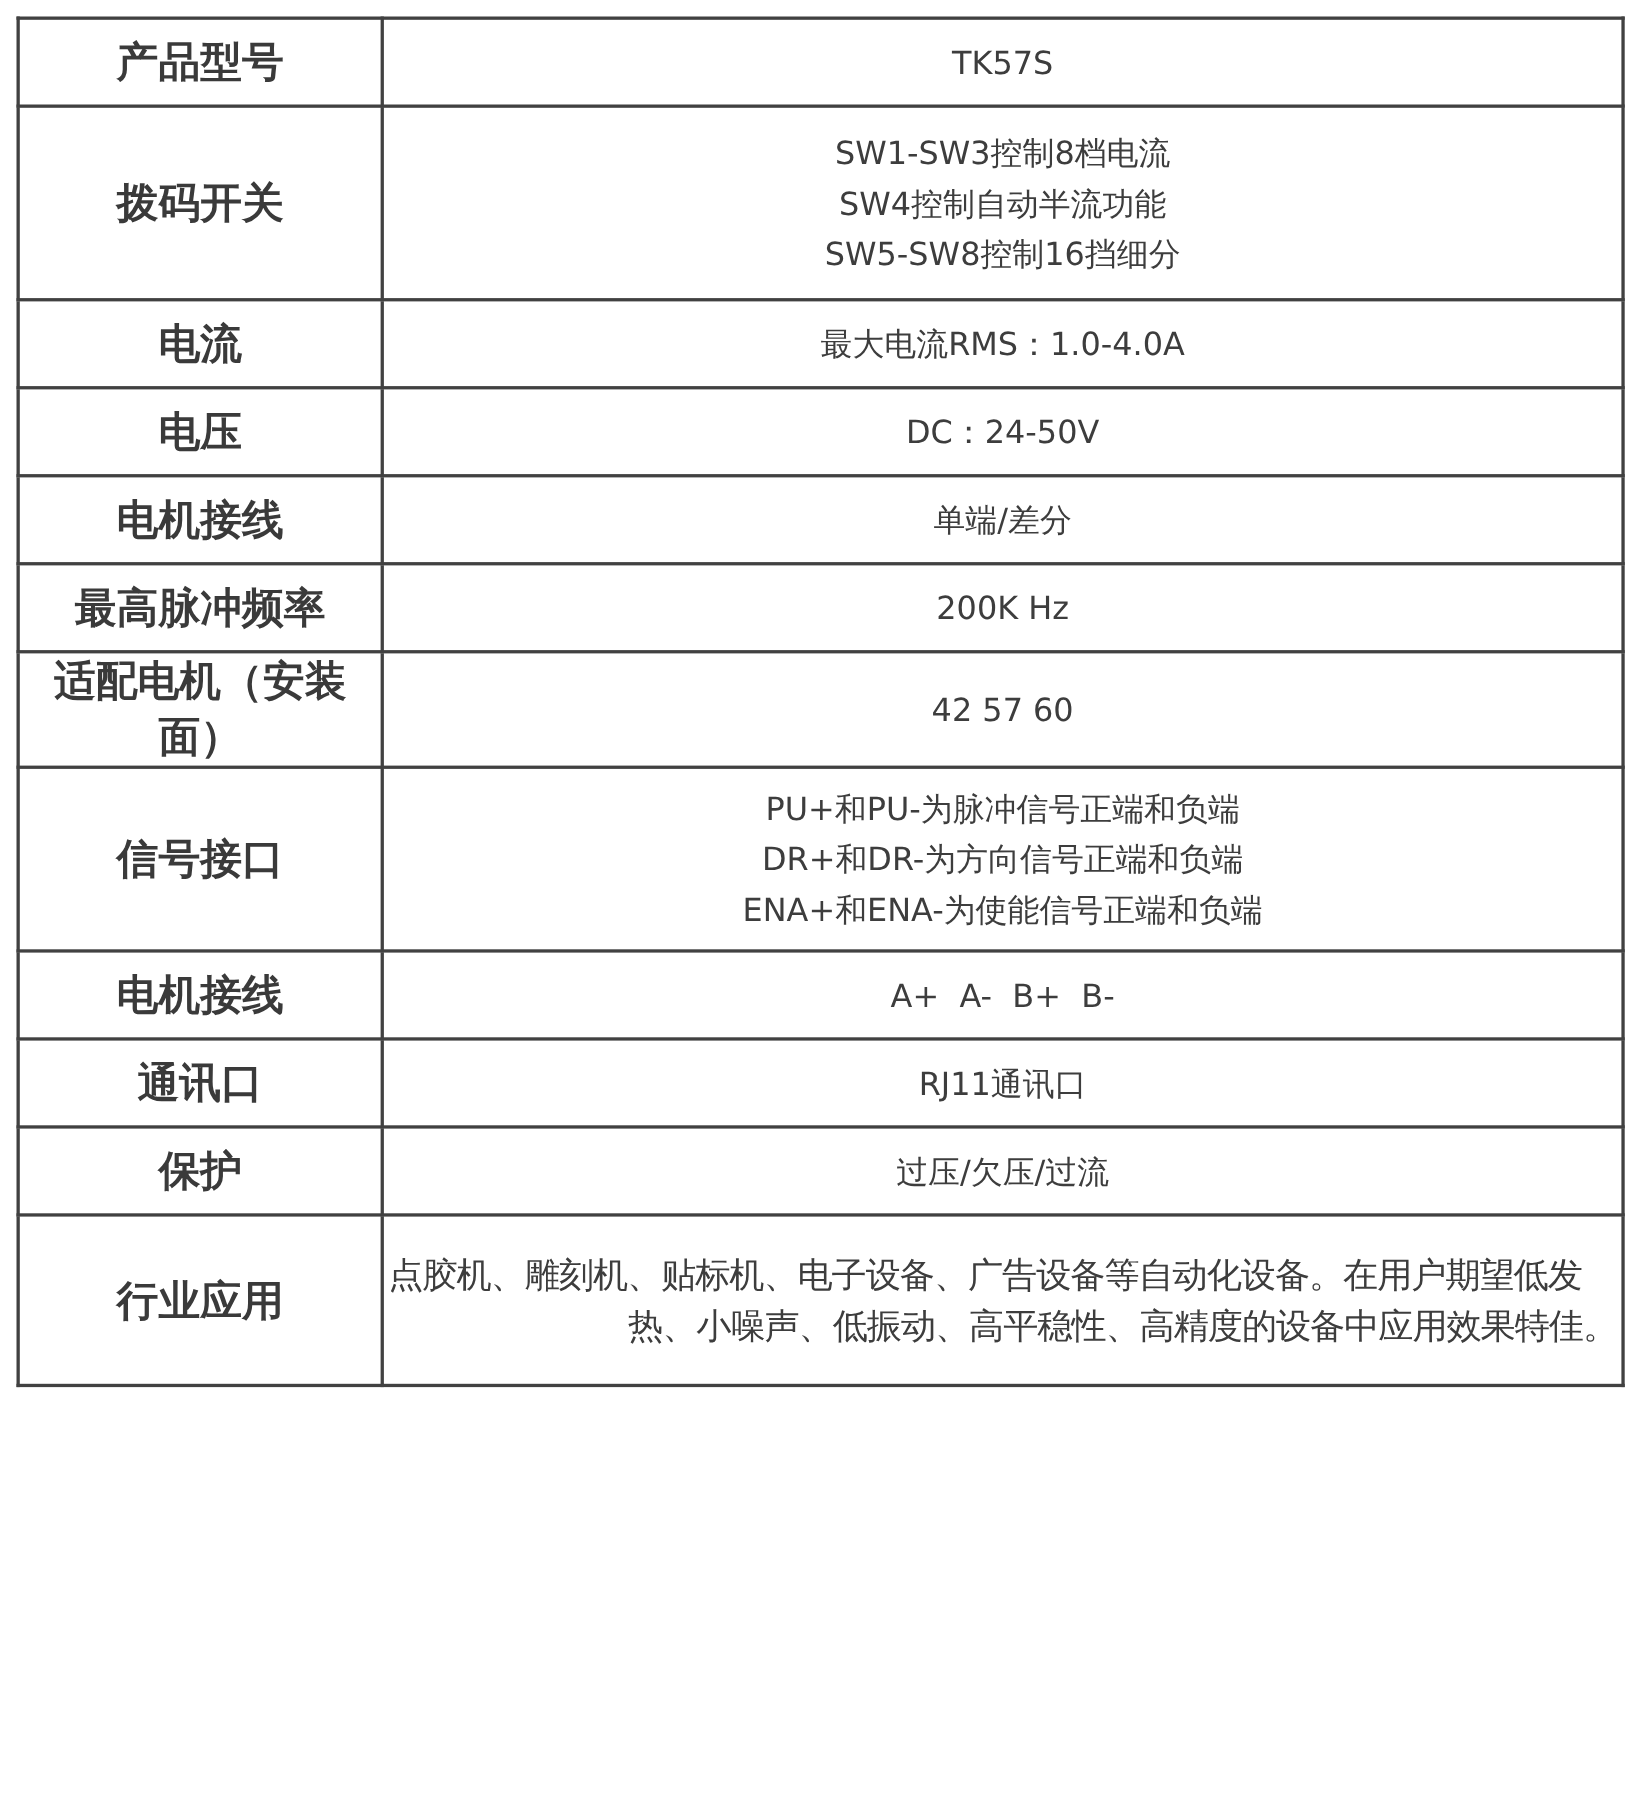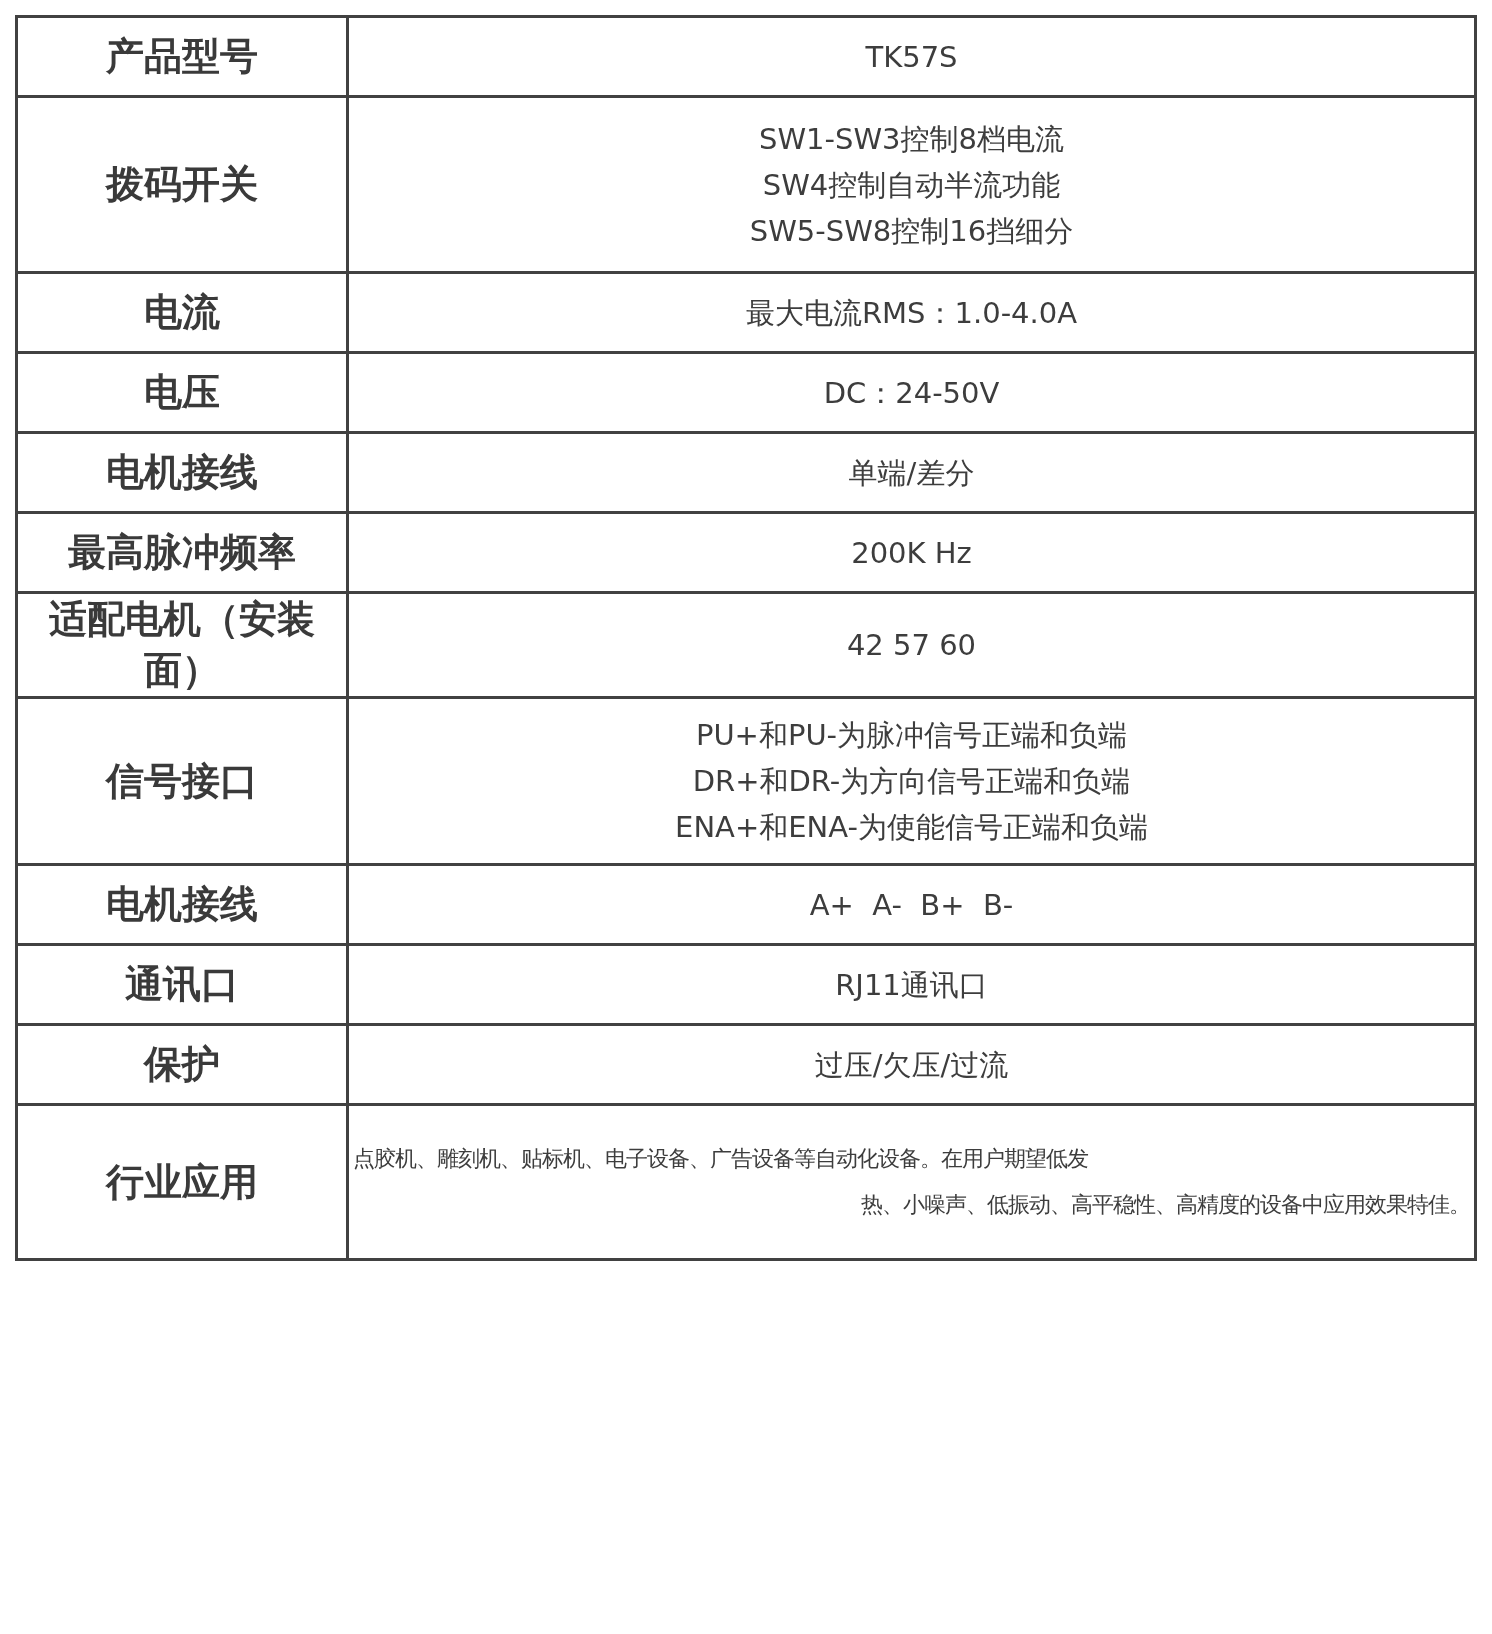--- a/index.html
+++ b/index.html
@@ -99,19 +99,19 @@
       </td>
     </tr>
     <tr style="height:80px">
       <td class="label-cell">保护</td>
       <td class="value-cell">
         <span class="line">过压/欠压/过流</span>
       </td>
     </tr>
     <tr style="height:155px">
       <td class="label-cell">行业应用</td>
-      <td class="value-cell left" style="font-size:22px;">
+      <td class="value-cell left" style="font-size:32px;">
         <span class="line" style="letter-spacing:-1px;">点胶机、雕刻机、贴标机、电子设备、广告设备等自动化设备。在用户期望低发</span>
         <span class="line" style="letter-spacing:-1px;text-align:right;">热、小噪声、低振动、高平稳性、高精度的设备中应用效果特佳。</span>
       </td>
     </tr>
   </tbody>
 </table>
 
 </body></html>

